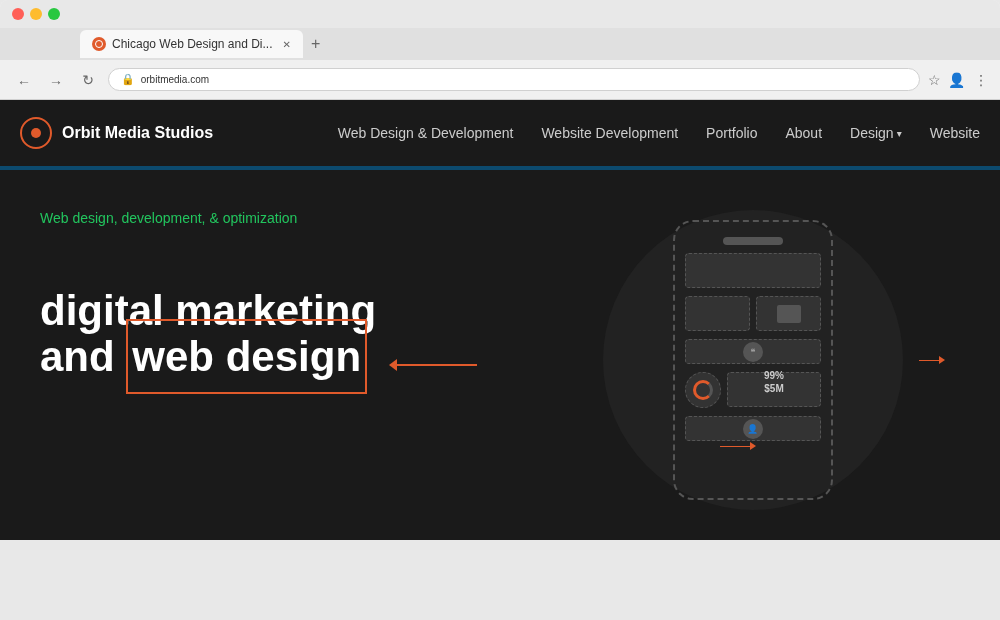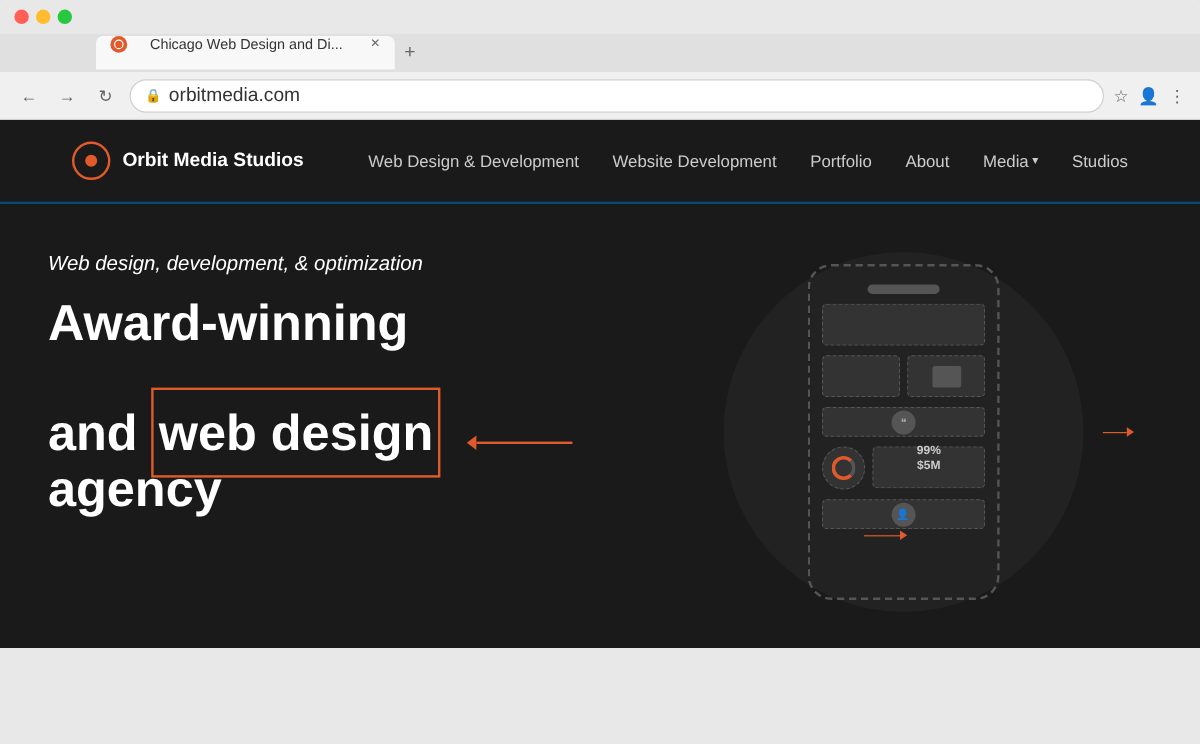--- a/index.html
+++ b/index.html
@@ -7,51 +7,51 @@
 
     
     .browser-chrome { background: #f0f0f0; border-radius: 8px 8px 0 0; }
     .browser-titlebar { display: flex; align-items: center; padding: 8px 12px; gap: 6px; background: #e8e8e8; border-radius: 8px 8px 0 0; }
     .traffic-lights { display: flex; gap: 6px; }
     .traffic-light { width: 12px; height: 12px; border-radius: 50%; }
     .tl-close { background: #ff5f57; }
     .tl-min { background: #febc2e; }
     .tl-max { background: #28c840; }
     .tab-bar { display: flex; align-items: center; padding: 0 80px; background: #e0e0e0; height: 32px; }
-    .tab { display: flex; align-items: flex-start; gap: 19px; background: #f8f8f8; padding: 0 12px; height: 28px; border-radius: 6px 6px 0 0; font-size: 12px; color: #333; min-width: 180px; }
+    .tab { display: flex; align-items: center; gap: 6px; background: #f8f8f8; padding: 0 12px; height: 28px; border-radius: 6px 6px 0 0; font-size: 12px; color: #333; min-width: 180px; }
     .tab-favicon { width: 14px; height: 14px; background: #e05a2b; border-radius: 50%; display: flex; align-items: center; justify-content: center; }
     .tab-title { font-size: 12px; color: #333; flex: 1; }
     .tab-close { font-size: 10px; color: #666; cursor: pointer; margin-left: 4px; }
     .new-tab-btn { margin-left: 8px; font-size: 16px; color: #666; cursor: pointer; }
     .address-bar { display: flex; align-items: center; padding: 4px 12px; gap: 8px; background: #f0f0f0; border-bottom: 1px solid #d0d0d0; height: 40px; }
     .nav-btn { width: 24px; height: 24px; display: flex; align-items: center; justify-content: center; color: #666; font-size: 14px; cursor: pointer; }
     .url-bar { flex: 1; background: white; border: 1px solid #d0d0d0; border-radius: 20px; padding: 4px 12px; font-size: 13px; color: #333; display: flex; align-items: center; gap: 6px; }
     .url-lock { color: #666; font-size: 11px; }
-    .url-text { font-size: 16px; color: #333; }
+    .url-text { font-size: 10px; color: #333; }
     .address-actions { display: flex; gap: 8px; align-items: center; }
     .addr-icon { color: #666; font-size: 14px; cursor: pointer; }
 
     
     .website { background: #1a1a1a; height: 440px; overflow: hidden; position: relative; }
 
     
-    .site-nav { display: flex; align-items: center; padding: 0 60px; height: 70px; border-bottom: 2px solid #0c4a6e; }
+    .site-nav { display: flex; align-items: center; padding: 0 20px; height: 70px; border-bottom: 4px solid #0c4a6e; }
     .logo { display: flex; align-items: center; gap: 10px; margin-right: auto; }
     .logo-icon { width: 32px; height: 32px; border-radius: 50%; border: 2px solid #e05a2b; display: flex; align-items: center; justify-content: center; }
     .logo-inner { width: 10px; height: 10px; border-radius: 50%; background: #e05a2b; }
     .logo-text { font-size: 16px; font-weight: 600; color: white; }
     .nav-links { display: flex; gap: 28px; align-items: center; }
     .nav-link { font-size: 14px; color: #ccc; cursor: pointer; white-space: nowrap; }
     .nav-link.has-dropdown { display: flex; align-items: center; gap: 3px; }
     .dropdown-arrow { font-size: 10px; color: #ccc; }
 
     
     .hero { display: flex; padding: 40px 40px 30px; position: relative; height: 370px; }
     .hero-left { flex: 0 0 55%; padding-right: 20px; }
-    .hero-subtitle { font-size: 17px; color: #ffffff; margin-bottom: 16px; font-style: italic; }
+    .hero-subtitle { font-size: 14px; color: #22c55e; margin-bottom: 16px; }
     .hero-title { font-size: 42px; font-weight: 800; color: white; line-height: 1.1; margin-bottom: 20px; }
     .web-design-highlight { display: inline; border: 2px solid #e05a2b; padding: 12px 4px; }
     .arrow-container { display: inline-flex; align-items: center; margin-left: 10px; }
     .arrow-line { width: 80px; height: 2px; background: #e05a2b; }
     .arrow-head { width: 0; height: 0; border-top: 6px solid transparent; border-bottom: 6px solid transparent; border-right: 8px solid #e05a2b; }
     .hero-desc { font-size: 14px; color: #aaa; line-height: 1.6; margin-bottom: 28px; max-width: 380px; }
 
     
     .hero-right { flex: 0 0 45%; position: relative; display: flex; align-items: center; justify-content: center; }
     .circle-bg { width: 300px; height: 300px; border-radius: 50%; background: #222; position: absolute; }
@@ -111,40 +111,39 @@
         <div class="logo-inner"></div>
       </div>
       <span class="logo-text">Orbit Media Studios</span>
     </div>
     <div class="nav-links">
       <span class="nav-link">Web Design &amp; Development</span>
       <span class="nav-link">Website Development</span>
       <span class="nav-link">Portfolio</span>
       <span class="nav-link">About</span>
       <span class="nav-link has-dropdown">
-        <span>Media</span>
+        <span>Design</span>
         <span class="dropdown-arrow">▾</span>
       </span>
-      <span class="nav-link">Studios</span>
+      <span class="nav-link">Website</span>
     </div>
   </nav>
 
   <div class="hero">
     <div class="hero-left">
       <p class="hero-subtitle">Web design, development, &amp; optimization</p>
       <h1 class="hero-title">
-        <span>Award-winning</span><br>
         <br>
+        <span>digital marketing</span><br>
         <span>and </span><span class="web-design-highlight">web design</span>
         <span class="arrow-container">
           <span class="arrow-head"></span>
           <span class="arrow-line"></span>
         </span>
         <br>
-        <span>agency</span>
       </h1>
 
     </div>
 
     <div class="hero-right">
       <div class="circle-bg"></div>
 
       <div class="phone-frame">
         <div class="phone-top-bar"></div>
         <div class="phone-block"></div>

